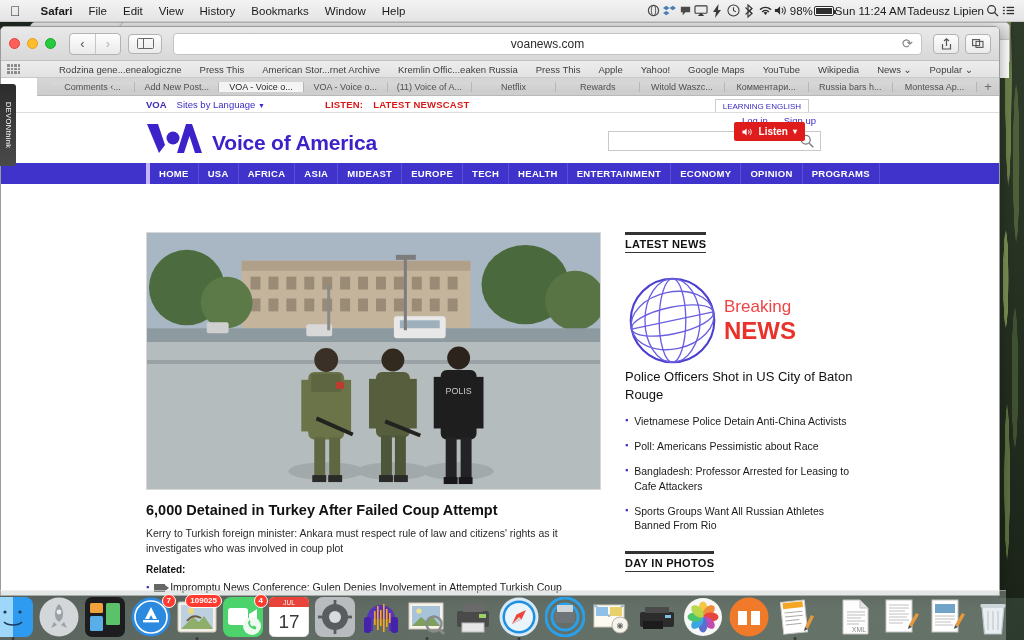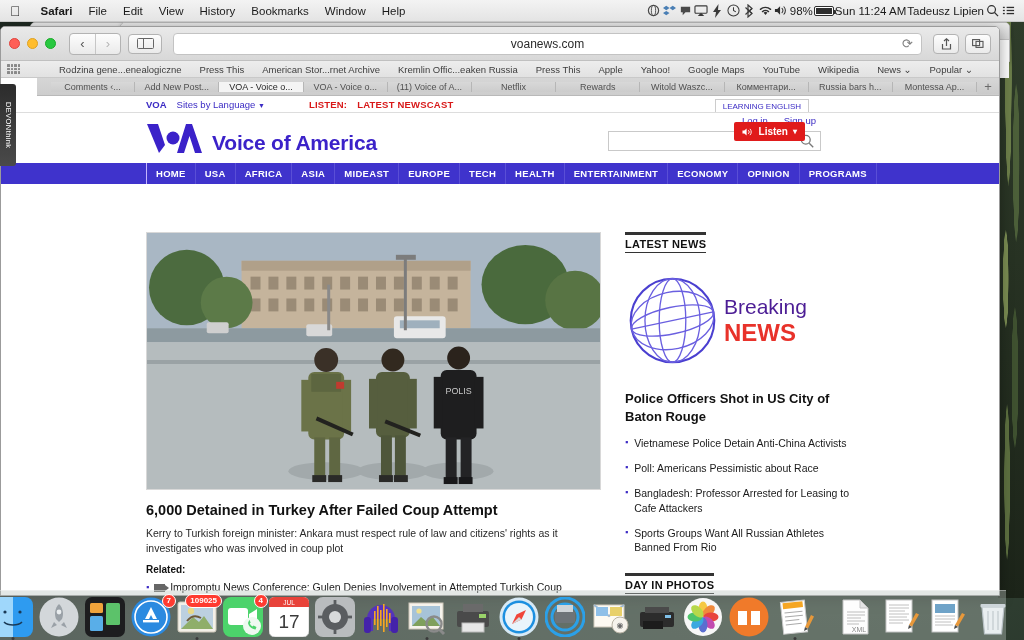--- a/index.html
+++ b/index.html
@@ -150,21 +150,21 @@
     position: absolute; right: 178px; top: 18px; width: 213px; height: 20px;
     border: 1px solid #c9c9c9; background: #fff; display:flex; align-items:center; justify-content:flex-end;
     padding-right: 6px;
   }
   .voa-search svg { color:#777; }
   .voa-nav {
     height: 21px; background: #3f33cc; display: flex; align-items: center;
     padding-left: 145px; font-size: 9.5px; font-weight: bold; color: #fff; letter-spacing: .3px;
   }
   .voa-nav .nv { padding: 0 9px; height: 21px; display: flex; align-items: center; border-right: 1px solid #5a4fd6; }
-  .voa-nav .nv:first-child { border-left: 1px solid #c4b5fd; }
+  .voa-nav .nv:first-child { border-left: 4px solid #c4b5fd; }
 
   .listen-btn {
     position: absolute; right: 194px; top: 26px;
     background: #e01b1b; color: #fff; font-size: 10px; font-weight: bold;
     padding: 4px 8px; display: flex; align-items: center; gap: 5px; border-radius: 2px;
   }
 
   .content { display: flex; padding: 48px 0 0 145px; gap: 24px; }
   .col-main { width: 455px; }
   .hero { width: 455px; height: 258px; display:block; border:1px solid #d8d8d8; }
@@ -177,23 +177,23 @@
   .cam::after{content:"";position:absolute;right:-4px;top:1px;border-left:4px solid #666;border-top:3px solid transparent;border-bottom:3px solid transparent;}
 
   .col-side { width: 230px; }
   .sec-head {
     font-size: 11px; font-weight: bold; color: #111; letter-spacing: .3px;
     border-top: 3px solid #333; border-bottom: 1px solid #333;
     padding: 3px 0 2px; display: inline-block;
   }
   .breaking { margin-top: 20px; display:flex; align-items:center; gap:4px; }
   .brk-txt { display:flex; flex-direction:column; line-height:1; }
-  .brk-1 { color:#4c1d95; font-size: 21px; }
+  .brk-1 { color:#ef4444; font-size: 17px; }
   .brk-2 { color:#e8322a; font-size: 24px; font-weight: bold; margin-top:4px; }
-  .side-title { font-size: 13px; font-weight: bold; color:#111; margin-top: 22px; line-height: 1.35; }
+  .side-title { font-size: 13px; font-weight: normal; color:#111; line-height: 1.35; }
   .side-item { font-size: 10.5px; color:#1a1a1a; margin-top: 11px; line-height: 1.35; display:flex; gap:6px; }
   .side-item .bullet { color:#3b2bc4; font-size:9px; }
   .sec-head-2 { margin-top: 19px; }
 
   
   .dock {
     position: absolute; left: 0; bottom: 0; width: 1006px; height: 50px;
     background: rgba(186,196,190,.40);
     border-top: 1px solid rgba(255,255,255,.35);
     display: flex; align-items: flex-end; justify-content: center; gap: 6px;
@@ -441,21 +441,21 @@
     </div>
 
     <div class="page">
 
       <div class="voa-top">
         <span class="vlink">VOA</span>
         <span class="sbl">
           <span>Sites by Language</span>
           <span style="font-size:7px;">▼</span>
         </span>
-        <span class="listen-txt" style="margin-left:6px;padding-left:28px;">LISTEN:</span>
+        <span class="listen-txt" style="margin-left:22px;padding-left:28px;">LISTEN:</span>
         <span class="listen-txt">LATEST NEWSCAST</span>
         <span class="learning-eng">LEARNING ENGLISH</span>
       </div>
 
       <div class="voa-head">
         <div class="voa-logo-wrap">
           <svg width="56" height="34" viewBox="0 0 56 34">
             <path d="M1 3 L12 3 L19 24 L13 32 Z" fill="#3b22c9"></path>
             <circle cx="27" cy="17" r="6.5" fill="#3b22c9"></circle>
             <path d="M40 3 L31 32 L38 32 L43.5 15 L49 32 L56 32 L46 3 Z" fill="#3b22c9"></path>

